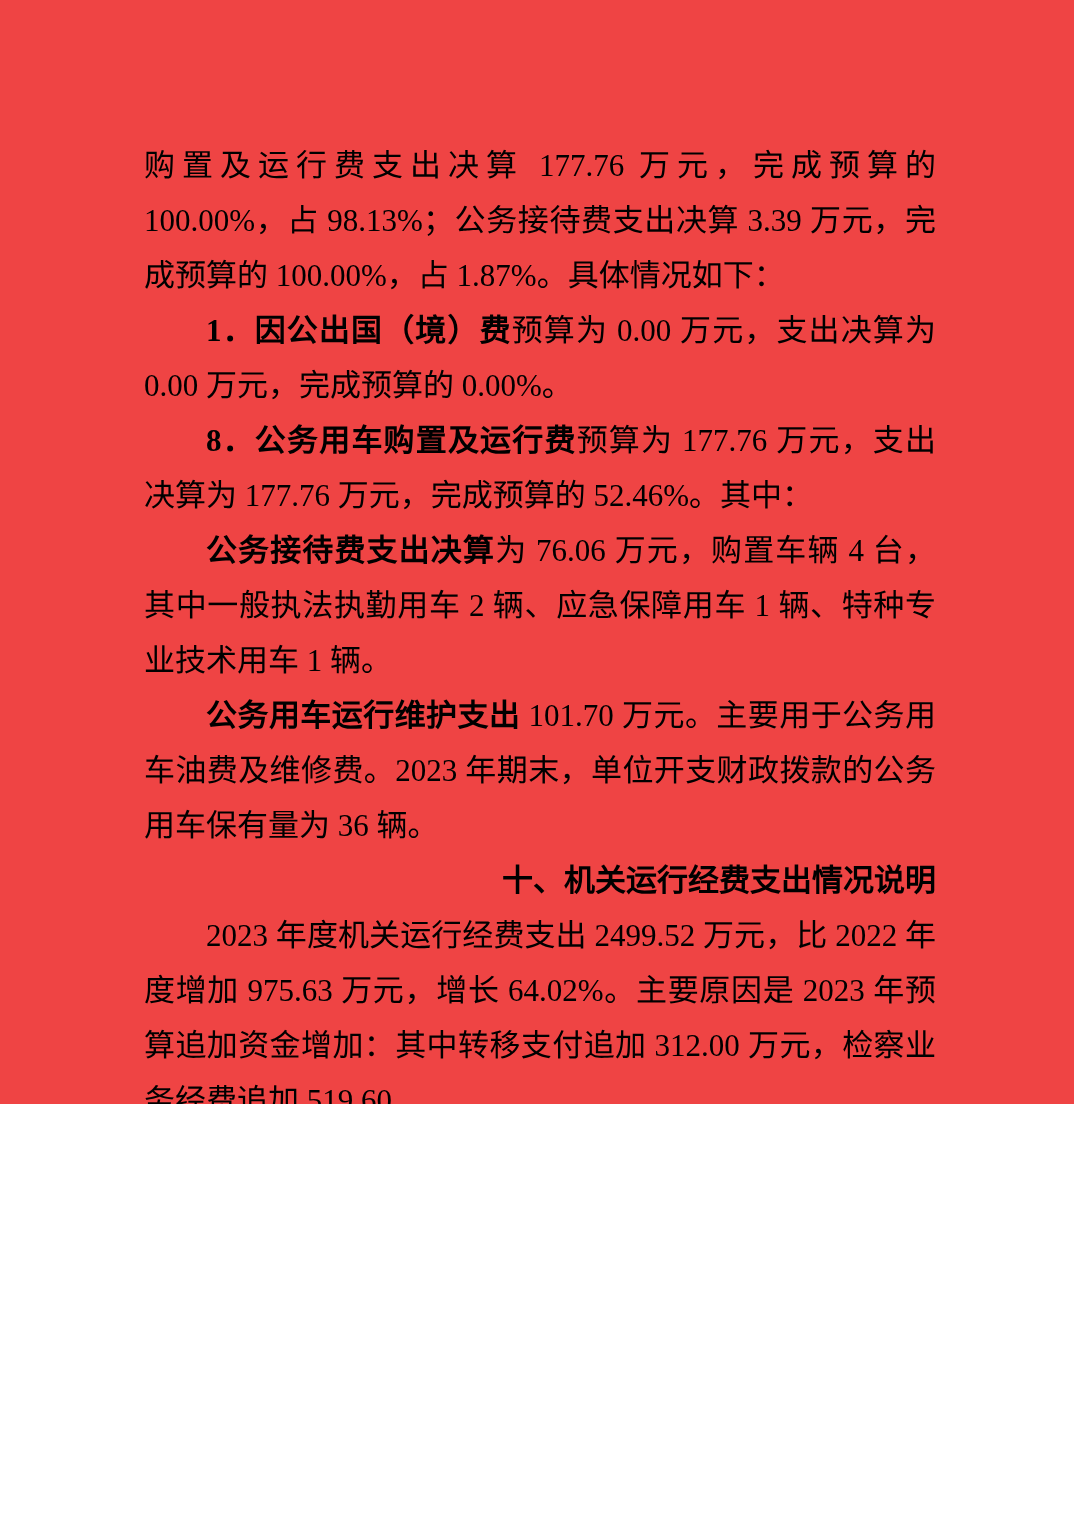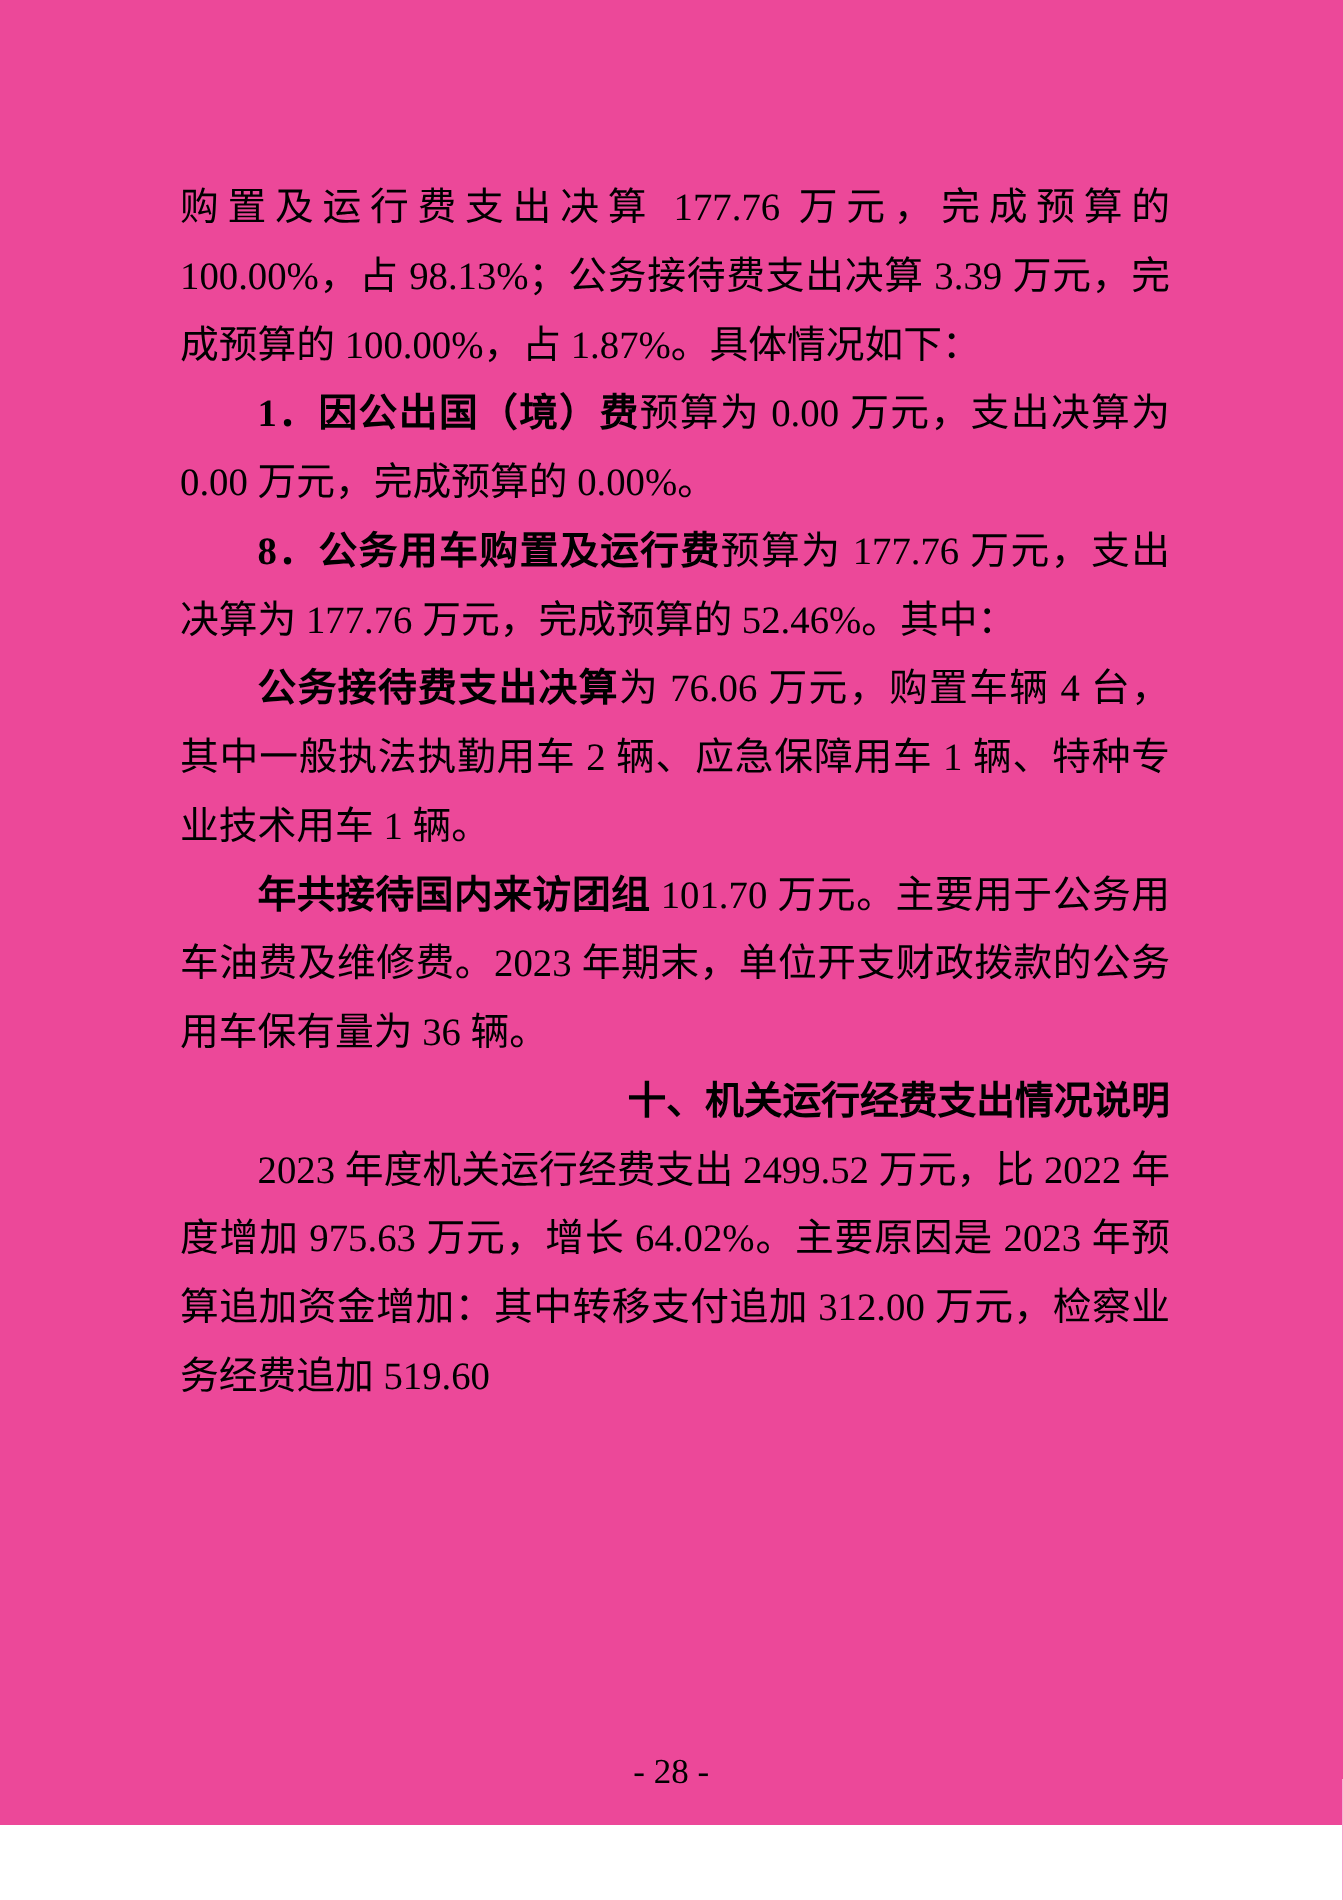--- a/index.html
+++ b/index.html
@@ -3,22 +3,22 @@
 <meta charset="utf-8">
 <style>
   html, body {
     margin: 0;
     padding: 0;
     background: #ffffff;
   }
   .page {
     position: relative;
     width: 1074px;
-    height: 1460px;
-    background: #ec4899;
+    height: 1104px;
+    background: #ef4444;
     overflow: hidden;
     color: #000000;
   }
   .doc-body {
     position: absolute;
     left: 144px;
     top: 138px;
     width: 792px;
     font-family: "Liberation Serif", "DejaVu Serif", serif;
     font-size: 31px;
@@ -69,21 +69,21 @@
 
     <p>
       <span class="lead">8．公务用车购置及运行费</span><span>预算为 177.76 万元，支出决算为 177.76 万元，完成预算的 52.46%。其中：</span>
     </p>
 
     <p>
       <span class="lead">公务接待费支出决算</span><span>为 76.06 万元，购置车辆 4 台，其中一般执法执勤用车 2 辆、应急保障用车 1 辆、特种专业技术用车 1 辆。</span>
     </p>
 
     <p>
-      <span class="lead">年共接待国内来访团组</span><span> 101.70 万元。主要用于公务用车油费及维修费。2023 年期末，单位开支财政拨款的公务用车保有量为 36 辆。</span>
+      <span class="lead">公务用车运行维护支出</span><span> 101.70 万元。主要用于公务用车油费及维修费。2023 年期末，单位开支财政拨款的公务用车保有量为 36 辆。</span>
     </p>
 
 
 
     <p class="section-heading">十、机关运行经费支出情况说明</p>
 
     <p>
       <span>2023 年度机关运行经费支出 2499.52 万元，比 2022 年度增加 975.63 万元，增长 64.02%。主要原因是 2023 年预算追加资金增加：其中转移支付追加 312.00 万元，检察业务经费追加 519.60</span>
     </p>
 

